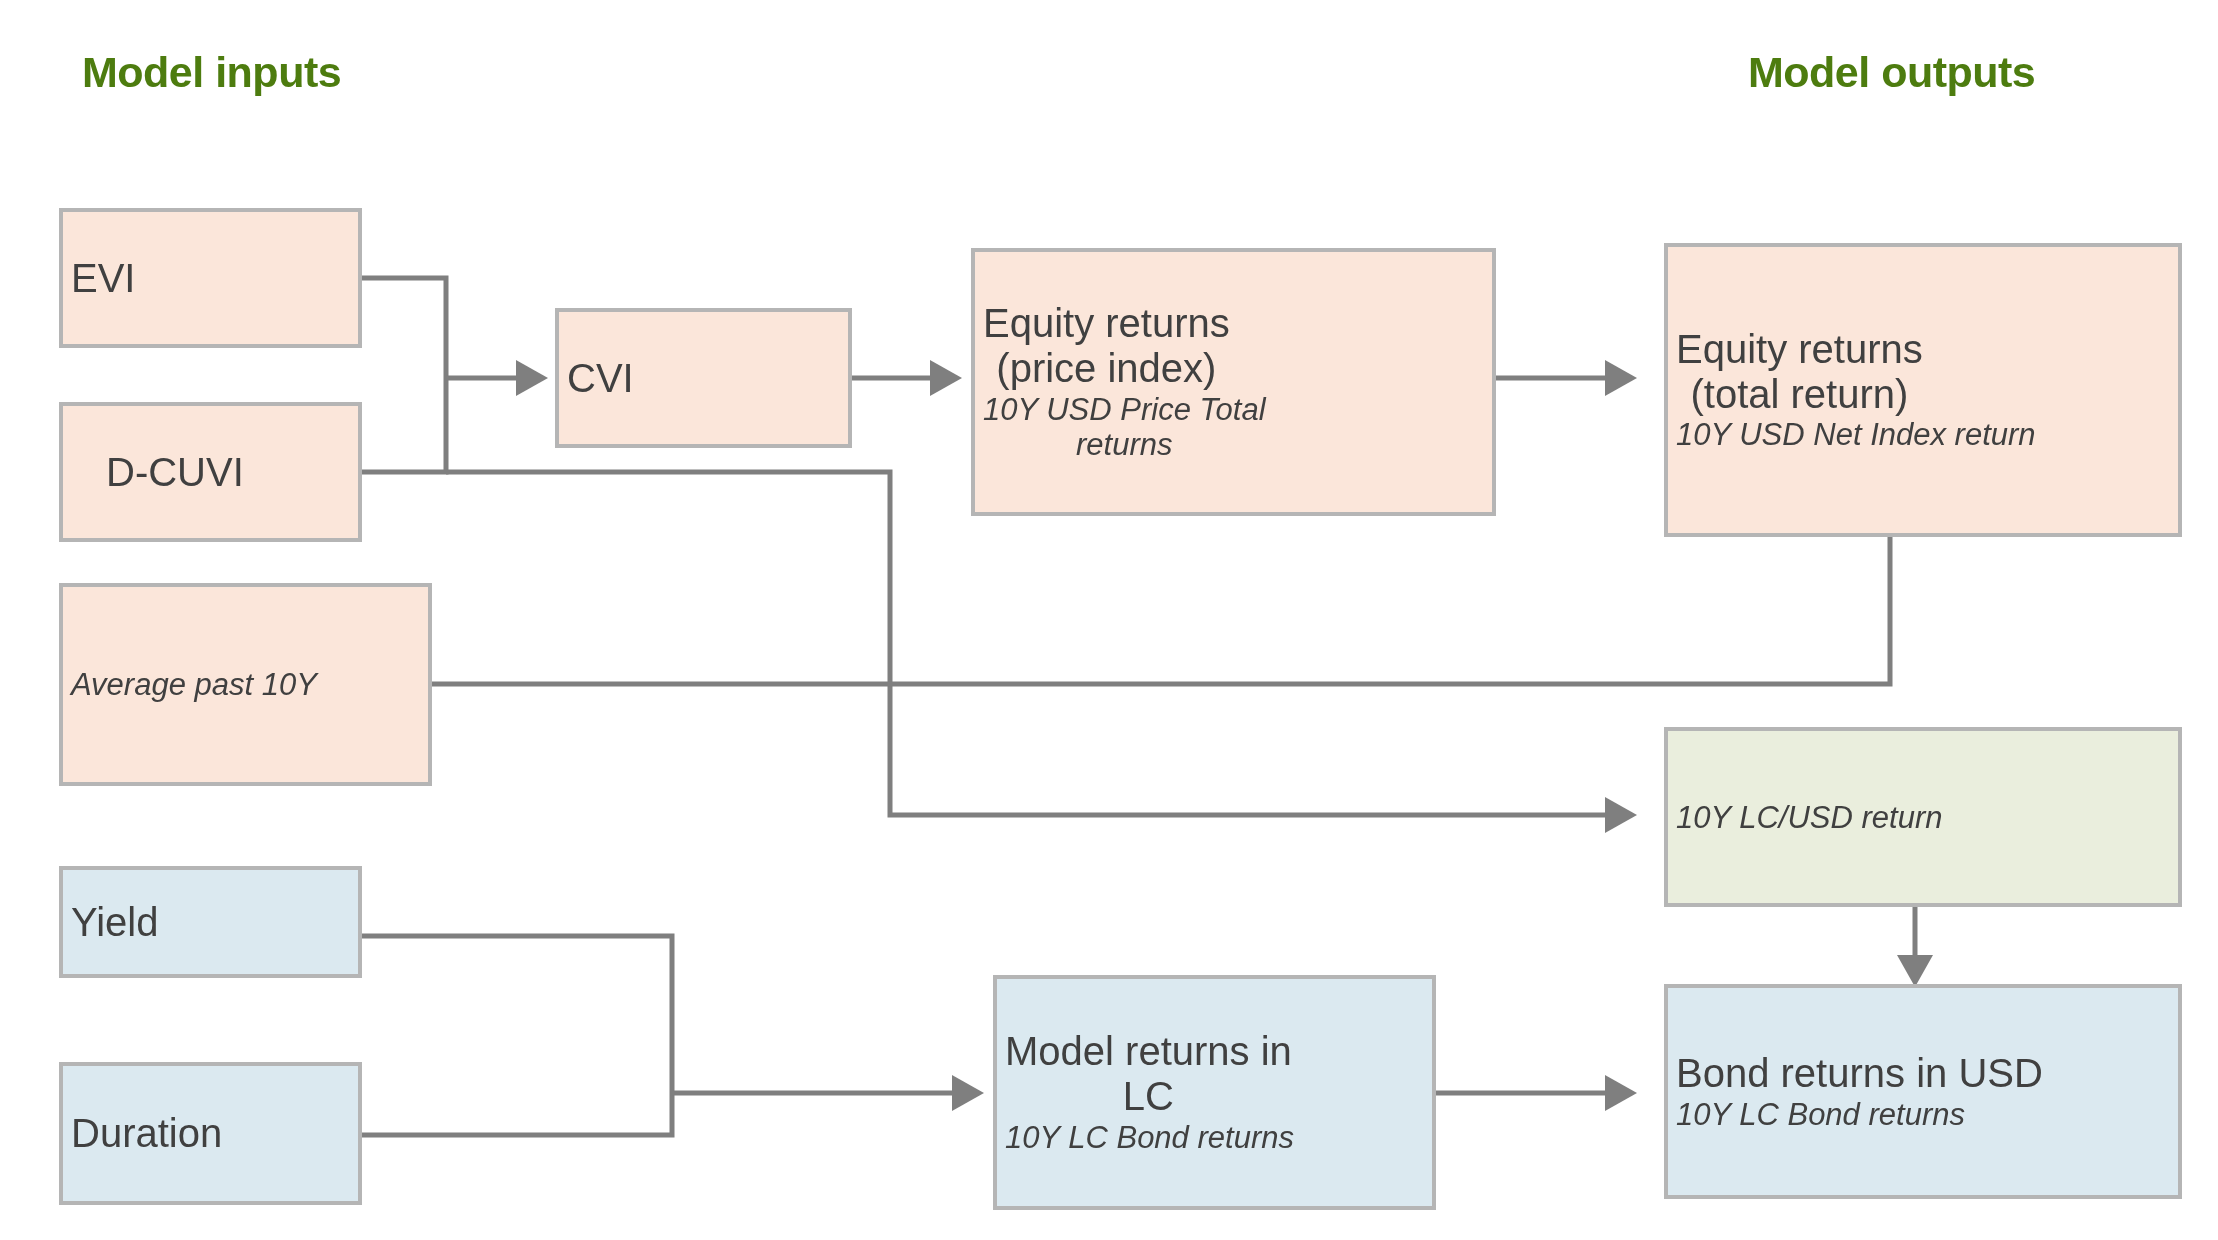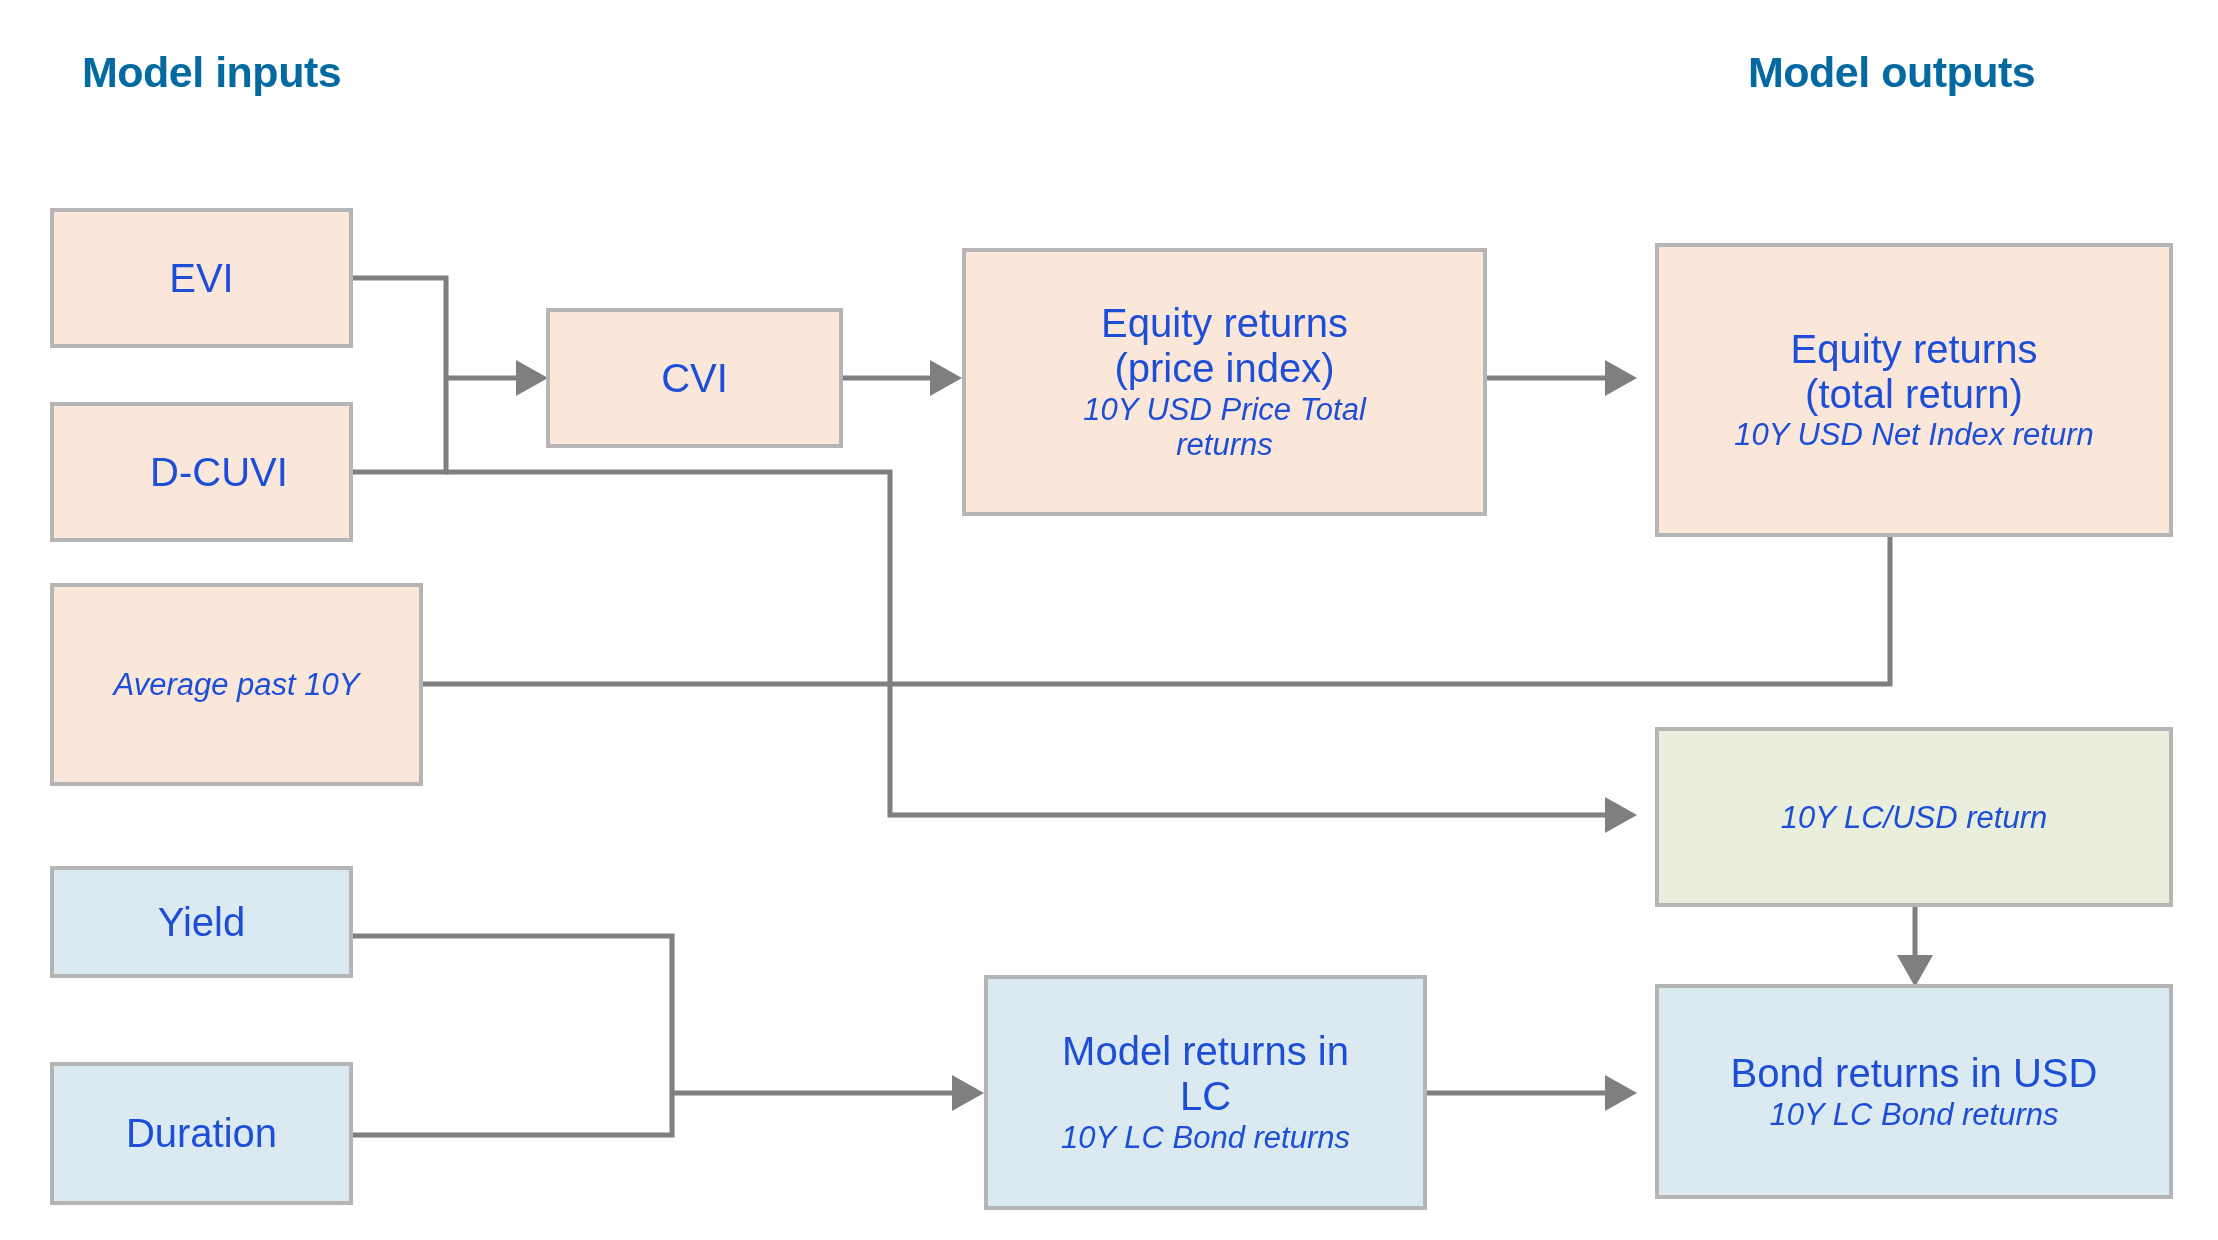--- a/index.html
+++ b/index.html
@@ -13,38 +13,39 @@
     height: 1240px;
     background: #ffffff;
     font-family: "Liberation Sans", sans-serif;
     overflow: hidden;
   }
   .section-title {
     position: absolute;
     font-family: "Liberation Sans", sans-serif;
     font-weight: bold;
     font-size: 43px;
-    color: #0369a1;
+    color: #4d7c0f;
     letter-spacing: -0.5px;
     white-space: nowrap;
   }
   #title-inputs  { left: 82px;  top: 48px; }
   #title-outputs { left: 1748px; top: 48px; }
 
   .node {
     position: absolute;
     box-sizing: border-box;
     border: 4px solid #b5b5b5;
     display: flex;
     flex-direction: column;
-    align-items: center;
+    align-items: flex-start;
     justify-content: center;
     text-align: center;
-    color: #1d4ed8;
+    color: #404040;
     padding: 2px 8px;
+    margin-left: 9px;
   }
   .node .title {
     font-family: "Liberation Sans", sans-serif;
     font-size: 40px;
     line-height: 1.12;
     font-weight: 400;
     white-space: pre-line;
   }
   .node .subtitle {
     font-family: "Liberation Sans", sans-serif;

